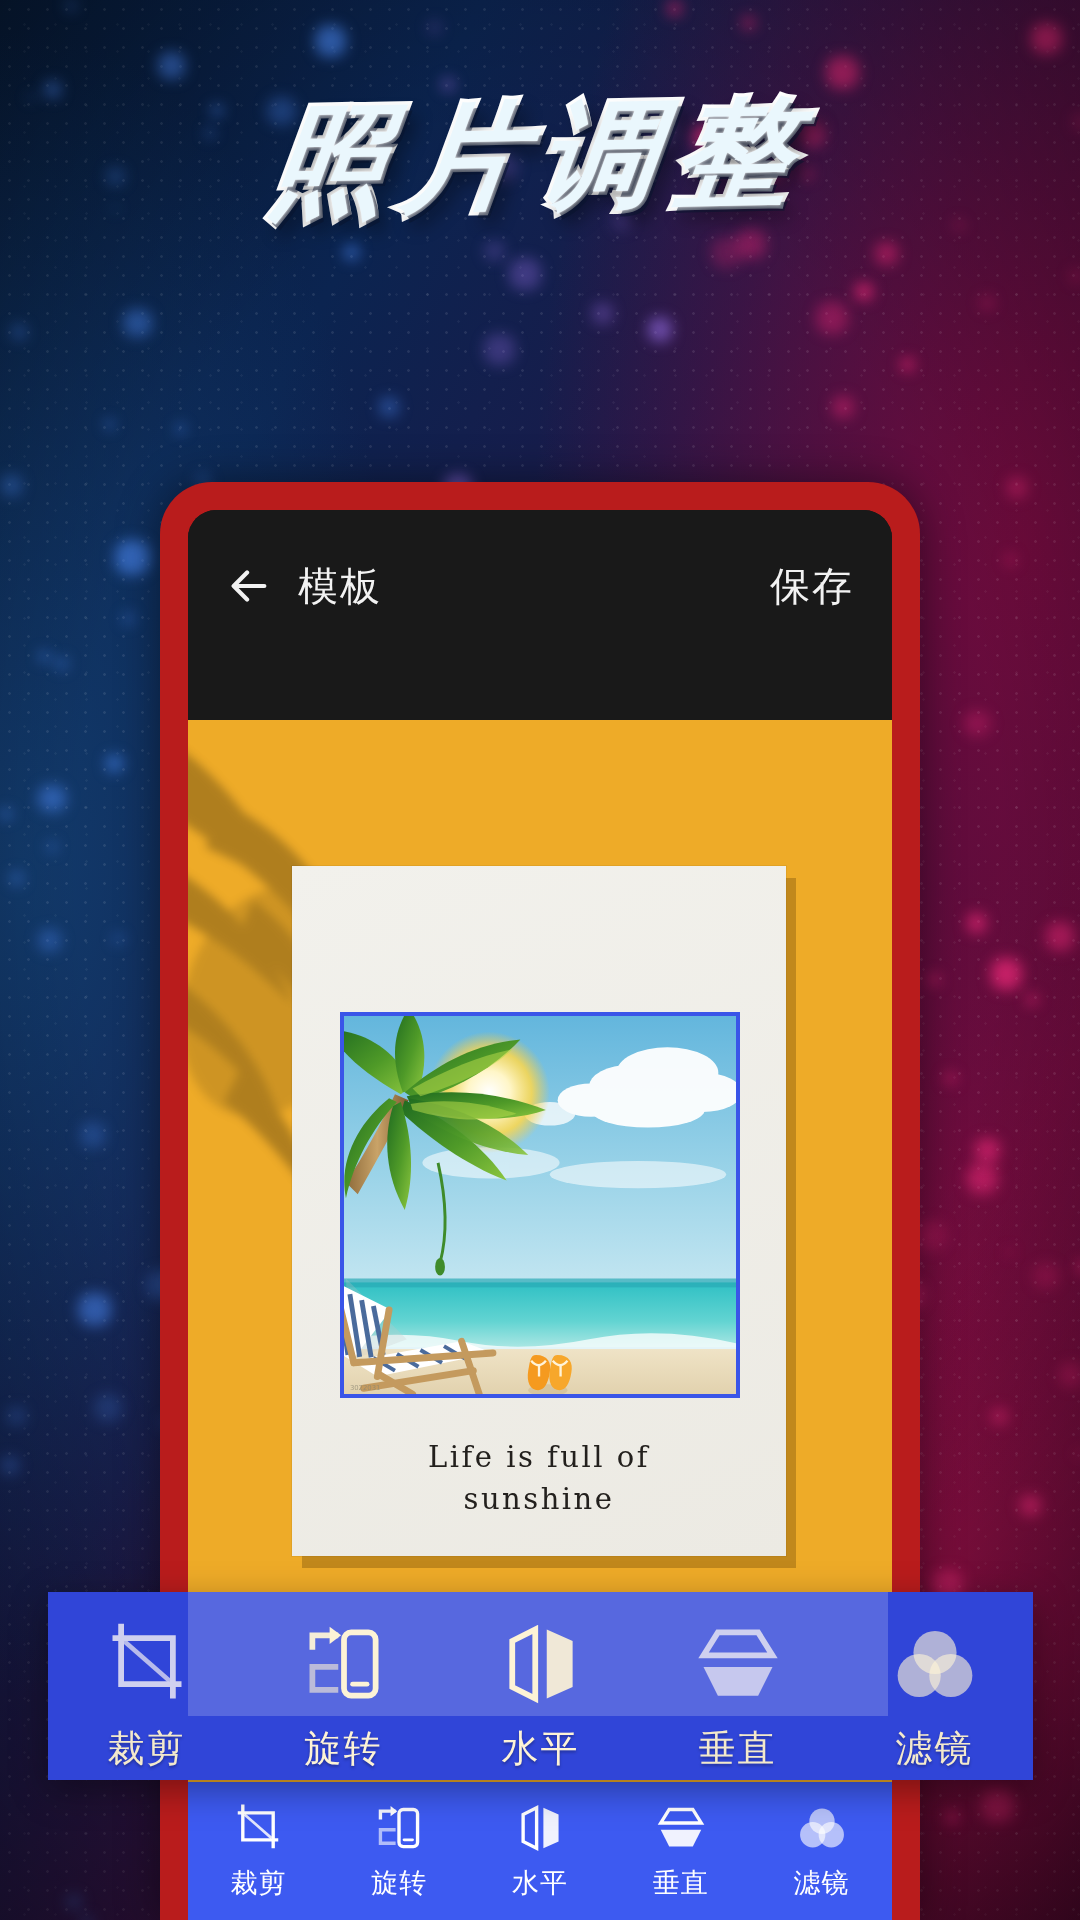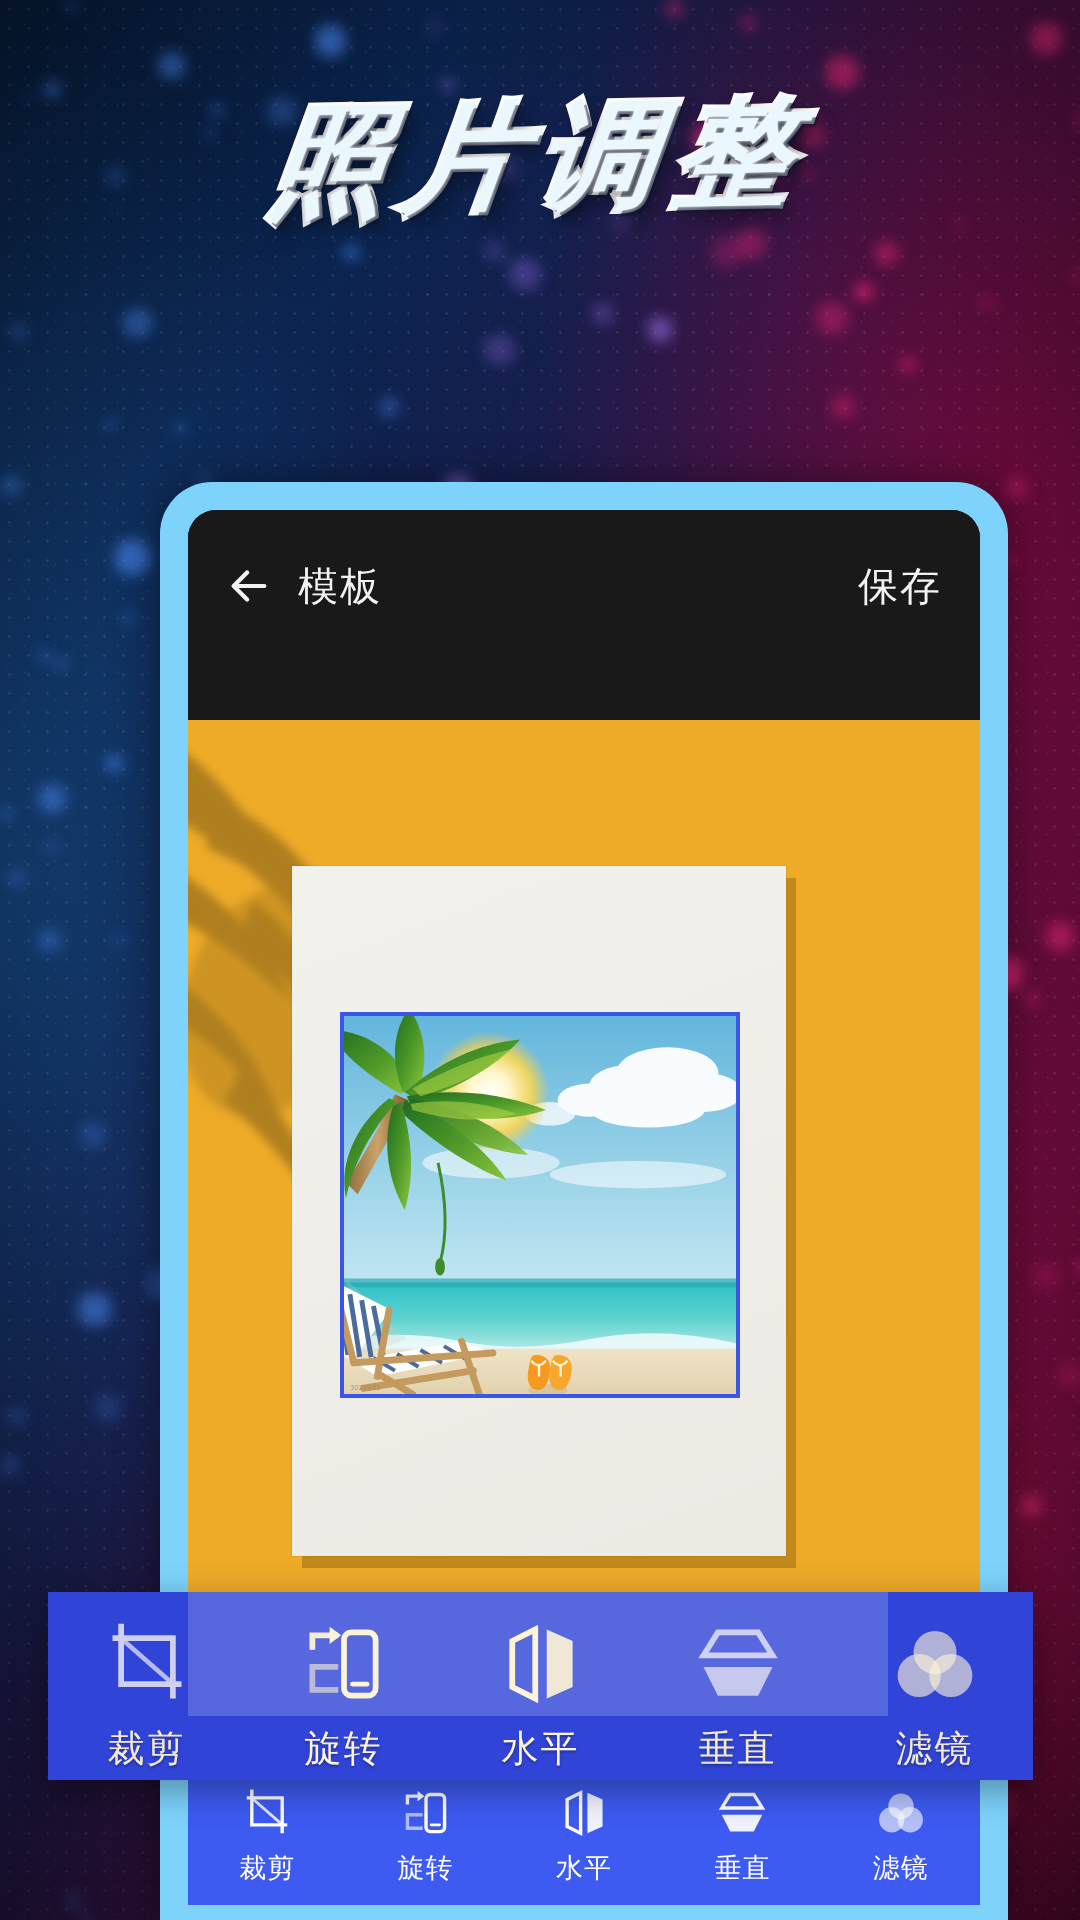--- a/index.html
+++ b/index.html
@@ -49,26 +49,26 @@
     paint-order:stroke fill;
     text-shadow:
       0 0 3px #ffffff,
       5px 6px 0 rgba(10,20,45,.55),
       10px 12px 18px rgba(0,0,0,.45);
   }
 
   
   #phone {
     position:absolute; left:160px; top:482px;
-    width:848px; height:1438px;
-    background:#7dd3fc;
+    width:760px; height:1438px;
+    background:#b91c1c;
     border-radius:52px 52px 0 0;
     box-shadow:0 0 44px rgba(0,0,0,.45);
     z-index:10;
-    padding:28px 28px 15px 28px;
+    padding:28px 28px 0 28px;
   }
   #screen {
     width:100%; height:100%;
     background:#1b1b1b;
     border-radius:28px 28px 0 0;
     overflow:hidden;
     position:relative;
   }
 
   
@@ -513,20 +513,22 @@
                 <path d="M218 346 C230 346 234 354 232 364 C230 376 226 382 220 382 C212 382 208 374 210 362 C212 352 212 346 218 346 Z" fill="#f7a72b"></path>
                 <path d="M213 352 C218 358 223 358 228 352" stroke="#fff3d8" stroke-width="2.4" fill="none"></path>
                 <path d="M221 356 L221 368" stroke="#fff3d8" stroke-width="2.4"></path>
               </g>
             </g>
             <text x="6" y="382" font-family="DejaVu Sans, sans-serif" font-size="7" fill="#8a8672" opacity=".7">3022031</text>
           </svg>
         </div>
 
         <div id="poster-caption">
+          <div>Life is full of</div>
+          <div>sunshine</div>
         </div>
       </div>
     </div>
 
     <div id="inner-toolbar" style="background: rgb(61, 90, 241);">
         <div class="tool">
           <svg viewBox="0 0 64 64" class="ticon" style="width: 54px; height: 54px; display: block;">
             <g>
               <path d="M14 6 V46 H54" fill="none" stroke="#ffffff" stroke-width="4" stroke-linecap="square"></path>
               <path d="M10 14 H50 V54" fill="none" stroke="#ffffff" stroke-width="4" stroke-linecap="square"></path>

